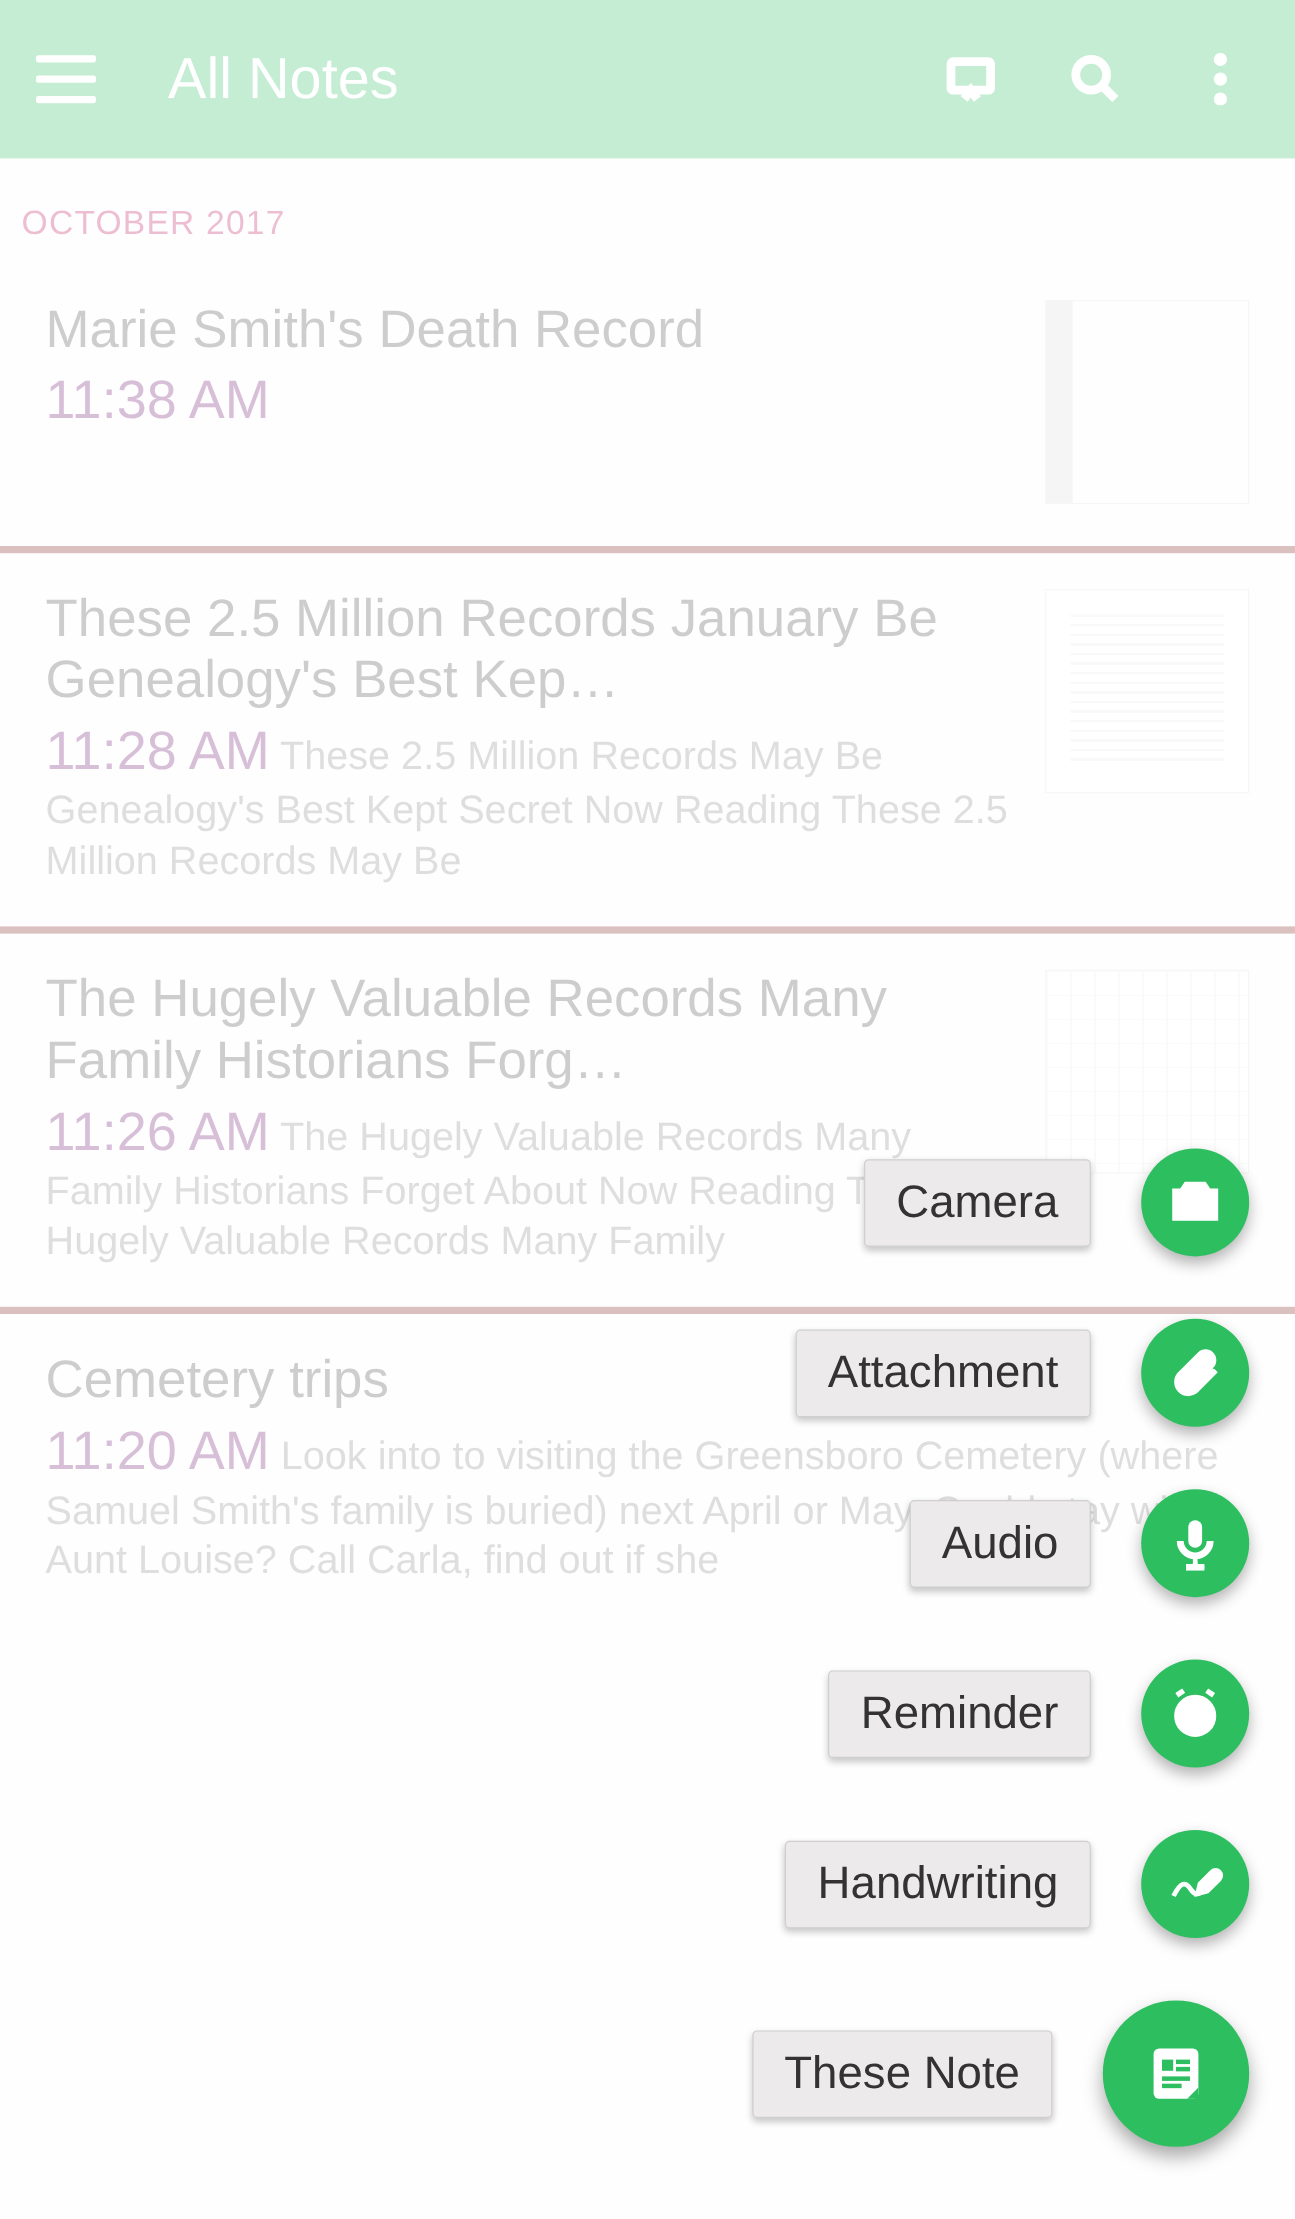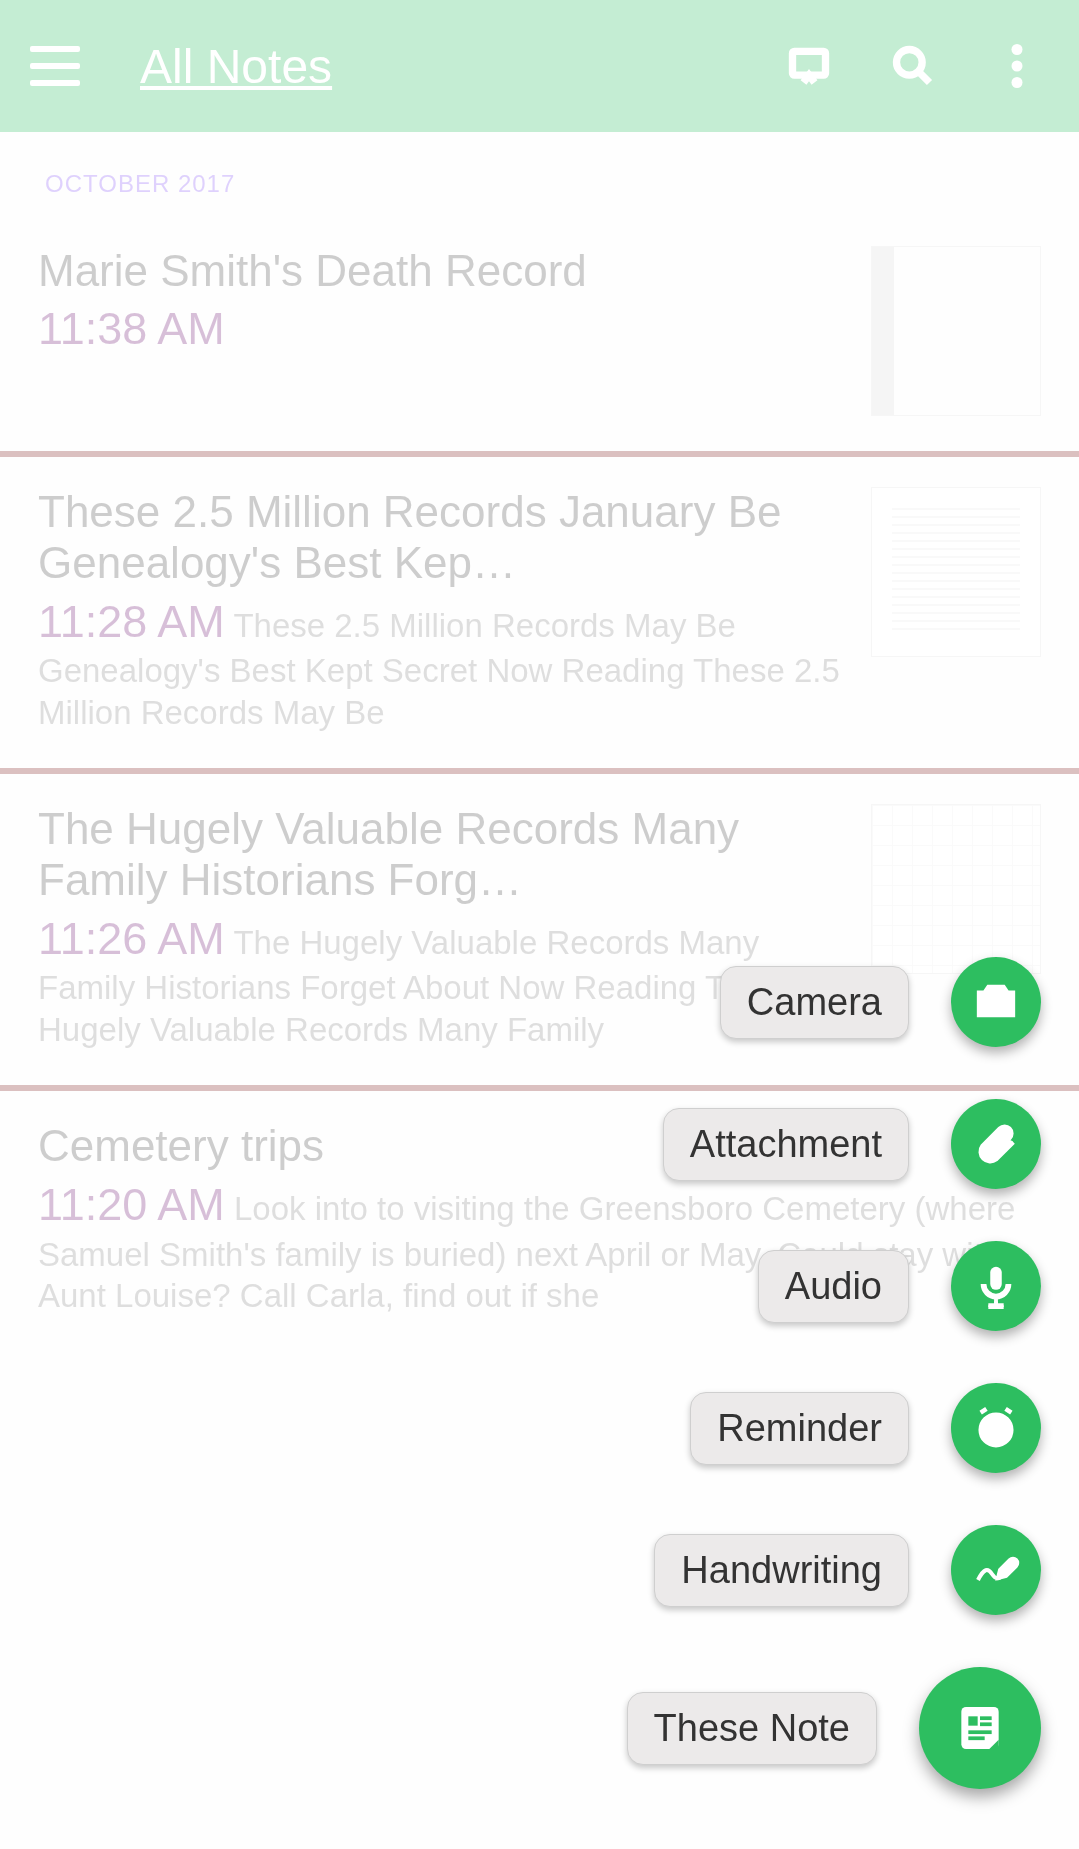--- a/index.html
+++ b/index.html
@@ -5,29 +5,28 @@
   * { box-sizing: border-box; margin: 0; padding: 0; }
   html, body { width: 1079px; height: 1849px; font-family: -apple-system, "Helvetica Neue", Arial, sans-serif; background: #fafafa; overflow: hidden; }
   .overlay { position: absolute; inset: 0; background: rgba(255,255,255,0.72); pointer-events: none; z-index: 5; }
 
   .header {
     height: 132px;
     background: #2dbe60;
     display: flex; align-items: center;
     padding: 0 30px;
     color: #fff;
-    text-decoration: underline;
   }
   .header .title { font-size: 48px; font-weight: 400; margin-left: 60px; flex: 1; }
   .hdr-icon { width: 64px; height: 64px; display: flex; align-items: center; justify-content: center; margin-left: 40px; }
   .hdr-icon svg { stroke: #fff; fill: none; stroke-width: 4; }
   .menu-icon { width: 50px; height: 40px; display:flex; flex-direction:column; justify-content:space-between; }
   .menu-icon span { height: 6px; background:#fff; border-radius:2px; width:100%; }
 
-  .section-title { padding: 38px 45px 18px; font-size: 24px; color:#8b5cf6; letter-spacing: 1px; }
+  .section-title { padding: 38px 18px 18px; font-size: 28px; color:#be185d; letter-spacing: 1px; }
 
   .note {
     padding: 30px 38px 35px;
     border-bottom: 6px solid #7f1d1d;
     display: flex; align-items: flex-start;
     gap: 28px;
   }
   .note .txt { flex:1; min-width:0; }
   .note h2 { font-size: 44px; font-weight: 400; color:#4d4d4d; line-height:1.15; margin-bottom:6px; }
   .note .meta { font-size: 45px; color:#701a75; }
@@ -40,21 +39,21 @@
       repeating-linear-gradient(#eee 0 1px, transparent 1px 20px),
       repeating-linear-gradient(90deg,#eee 0 1px, transparent 1px 20px);
   }
   .thumb-spine { background:#f2f2f2; display:flex; }
   .thumb-spine::before { content:""; width:22px; background:#d9d9d9; }
   .thumb-spine::after { content:""; flex:1; background:#fbfbfb; }
 
   .fab-stack { position:absolute; right: 38px; bottom: 60px; z-index: 20; display:flex; flex-direction:column; align-items:flex-end; gap: 52px; }
   .fab-row { display:flex; align-items:center; gap: 42px; }
   .fab-label {
-    background:#eceaea; border:1px solid #cfcfcf; border-radius:16px;
+    background:#eceaea; border:1px solid #cfcfcf; border-radius:4px;
     box-shadow: 0 3px 6px rgba(0,0,0,0.22);
     font-size: 38px; color:#333; padding: 14px 26px;
   }
   .fab {
     width: 90px; height: 90px; border-radius: 50%;
     background:#2dbe60; box-shadow:0 6px 12px rgba(0,0,0,0.3);
     display:flex; align-items:center; justify-content:center;
   }
   .fab svg { fill:#fff; stroke:#fff; }
   .main-fab {

